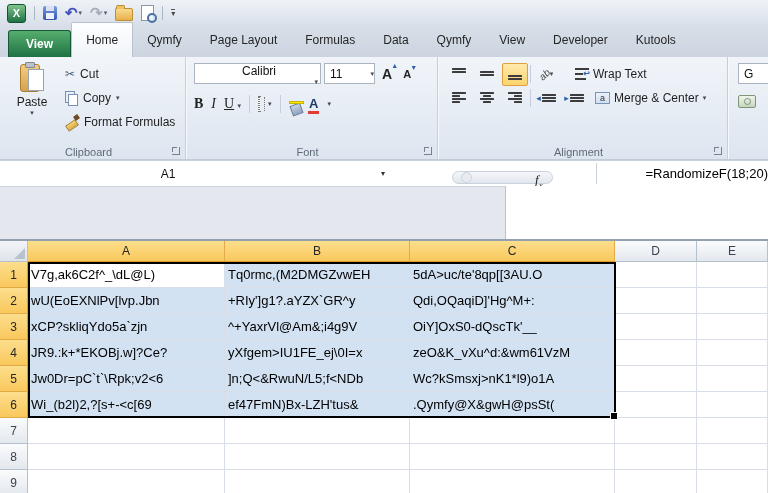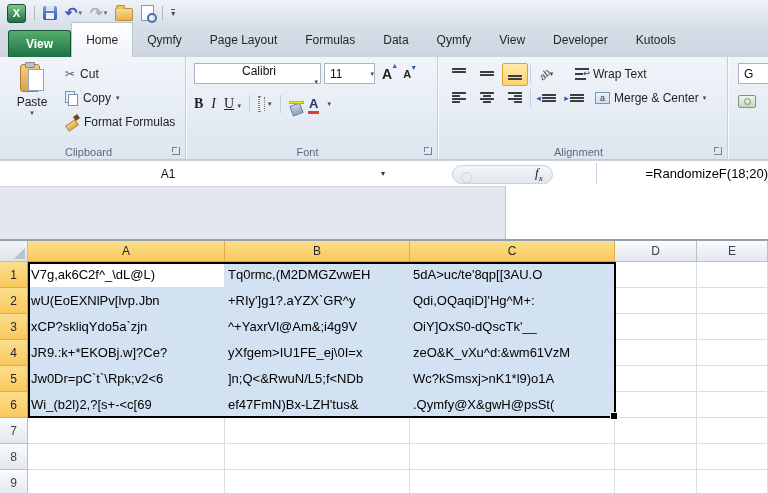--- a/index.html
+++ b/index.html
@@ -122,22 +122,22 @@
   .g-num{flex:1 1 auto;padding:6px 0 0 10px;overflow:hidden;}
   .num-combo{width:80px;}
   .money-icon{margin-top:11px;width:16px;height:11px;background:linear-gradient(#EFF5EC,#C4D6BE);border:1px solid #7F9478;
               border-radius:2px;position:relative;}
   .money-icon:after{content:"";position:absolute;left:5px;top:2px;width:5px;height:5px;border:1px solid #7F9478;border-radius:50%;}
 
   
   .fbar{height:25px;background:#fff;border-top:1px solid #C9D2DC;display:flex;align-items:stretch;gap:40px;}
   .namebox{width:382px;display:flex;align-items:center;justify-content:center;color:#111;font-size:12px;}
   .name-dd{width:16px;display:flex;align-items:center;justify-content:center;font-size:8px;color:#333;}
-  .fx-pill{width:112px;margin:4px 0 2px 22px;background:linear-gradient(#F4F6F9,#E2E7EE);border:1px solid #C9D2DC;
-           border-radius:10px;display:flex;align-items:flex-end;}
+  .fx-pill{width:112px;margin:10px 0 2px 22px;background:linear-gradient(#F4F6F9,#E2E7EE);border:1px solid #C9D2DC;
+           border-radius:10px;display:flex;align-items:flex-start;}
   .fx-pill .dot{width:9px;height:9px;border-radius:50%;background:#E8ECF1;border:1px solid #CBD3DC;margin-left:8px;}
   .fx-glyph{margin-left:auto;margin-right:9px;font-family:"Liberation Serif",serif;font-style:italic;font-size:13px;color:#222;}
   .fx-glyph sub{font-size:9px;}
   .fbar-sep{width:1px;background:#C9D2DC;margin:2px 3px;}
   .fformula{flex:1;display:flex;align-items:center;padding-left:6px;font-size:13px;color:#000;white-space:nowrap;}
 
   
   .fexpand{height:55px;display:flex;border-bottom:2px solid #93A0AF;box-sizing:border-box;}
   .fexpand .leftpane{width:506px;background:#E4E8EE;border-right:1px solid #B9C2CD;border-top:1px solid #CDD5DF;box-sizing:border-box;}
   .fexpand .rightpane{flex:1;background:#fff;}

